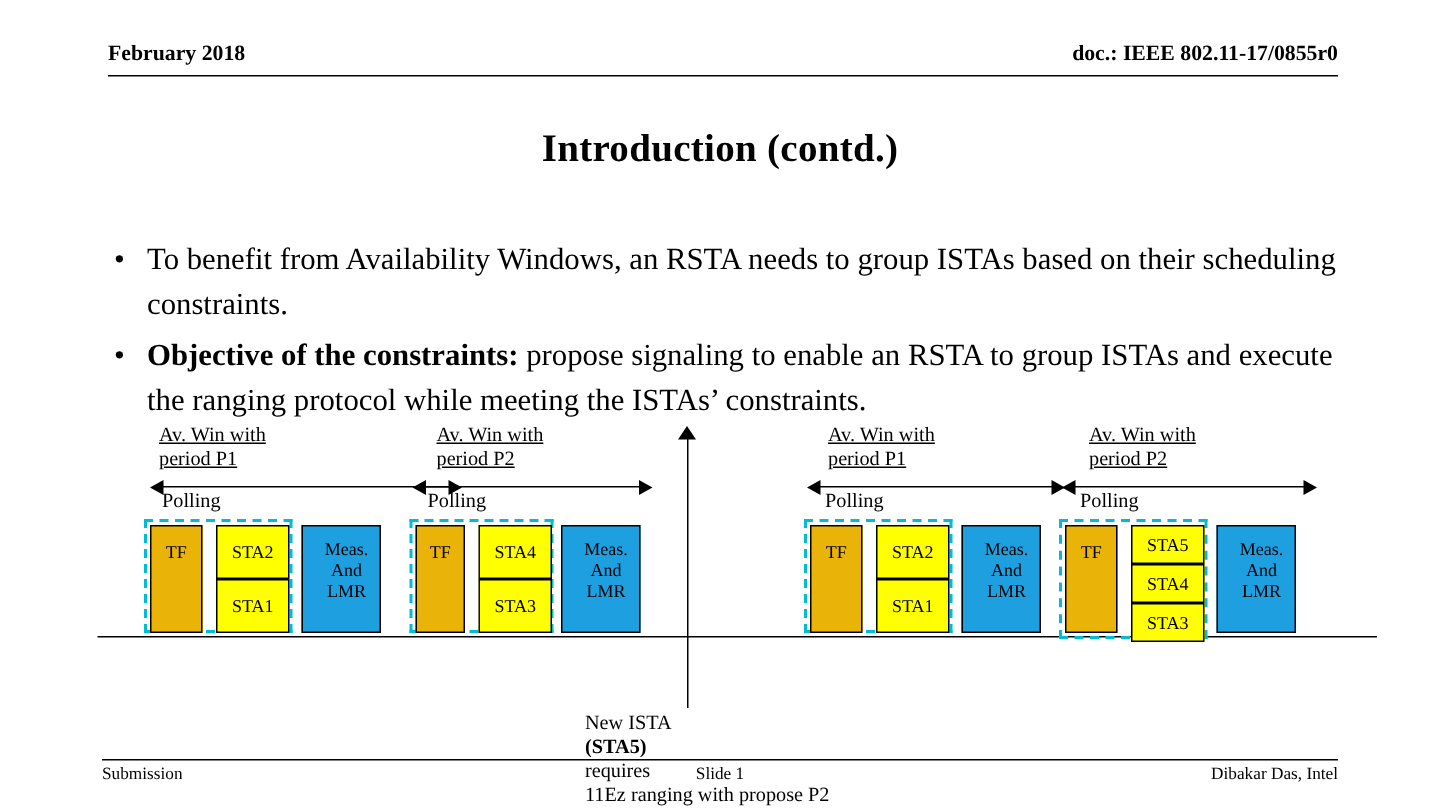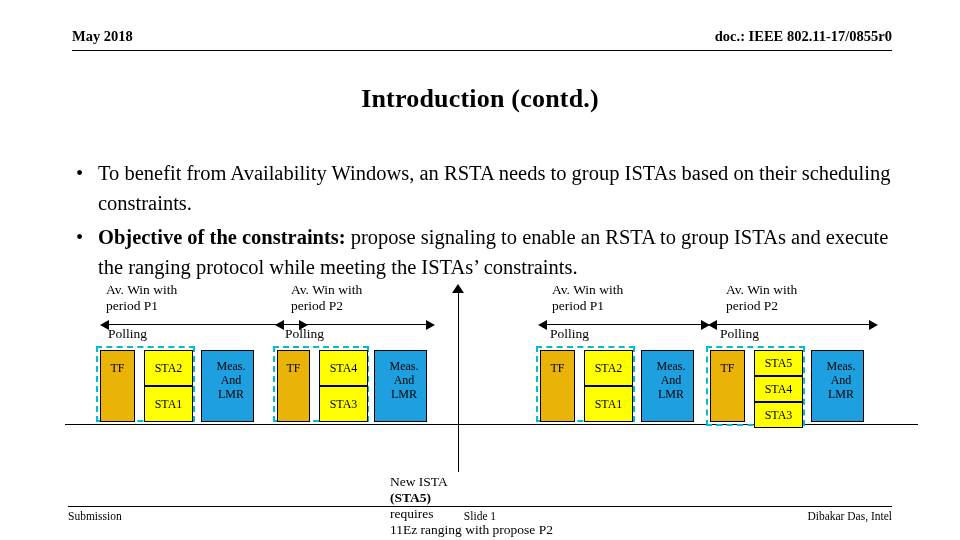--- a/index.html
+++ b/index.html
@@ -74,21 +74,21 @@
     border-top: 1.4px solid #000;
   }
 
   .win-group { position: absolute; top: 0; }
 
   .win-caption {
     position: absolute; top: 0;
     font-size: 13.5px; line-height: 16px;
     white-space: nowrap;
   }
-  .win-caption span { display: block; }
+  .win-caption span { display: block; text-decoration: underline; }
 
   .arrow-row {
     position: absolute; top: 38px; height: 10px;
   }
   .arrow-line {
     position: absolute; left: 6px; right: 6px; top: 4px;
     border-top: 1.8px solid #000;
   }
   .arrow-head {
     position: absolute; top: 0;
@@ -181,21 +181,21 @@
   }
   #slide-footer .ftr-right {
     position: absolute; right: 0; top: 4px;
     font-size: 11.5px;
   }
 </style>
 </head>
 <body>
 
 <div id="slide-header">
-  <div class="hdr-date">May 2018</div>
+  <div class="hdr-date">February 2018</div>
   <div class="hdr-doc">doc.: IEEE 802.11-17/0855r0</div>
   <div class="hdr-rule"></div>
 </div>
 
 <div id="slide-title">Introduction (contd.)</div>
 
 <div id="bullet-list">
 
   <div class="bullet-row">
     <span class="bullet-mark">•</span>

